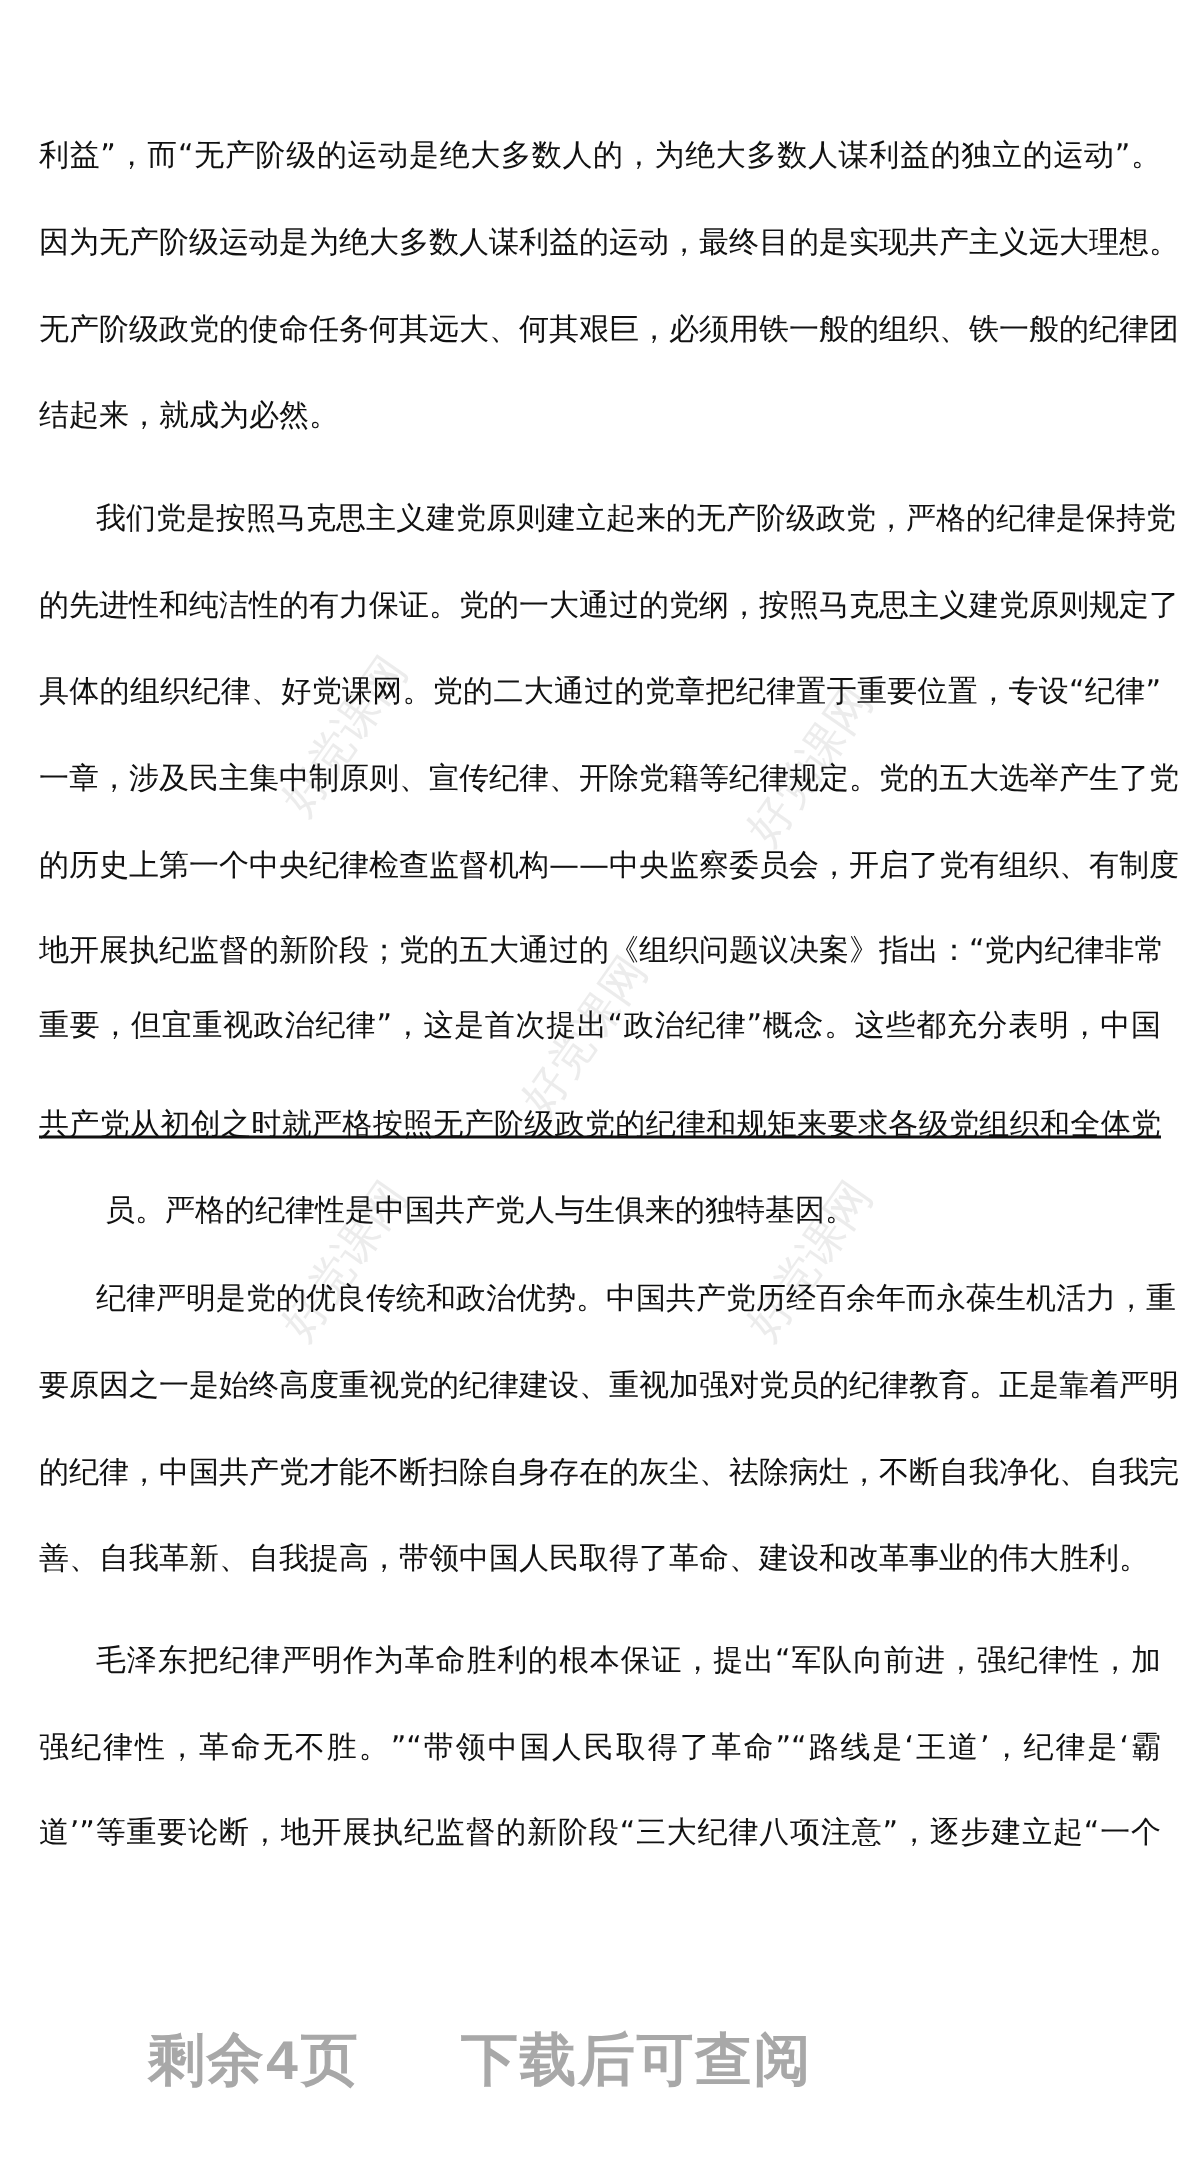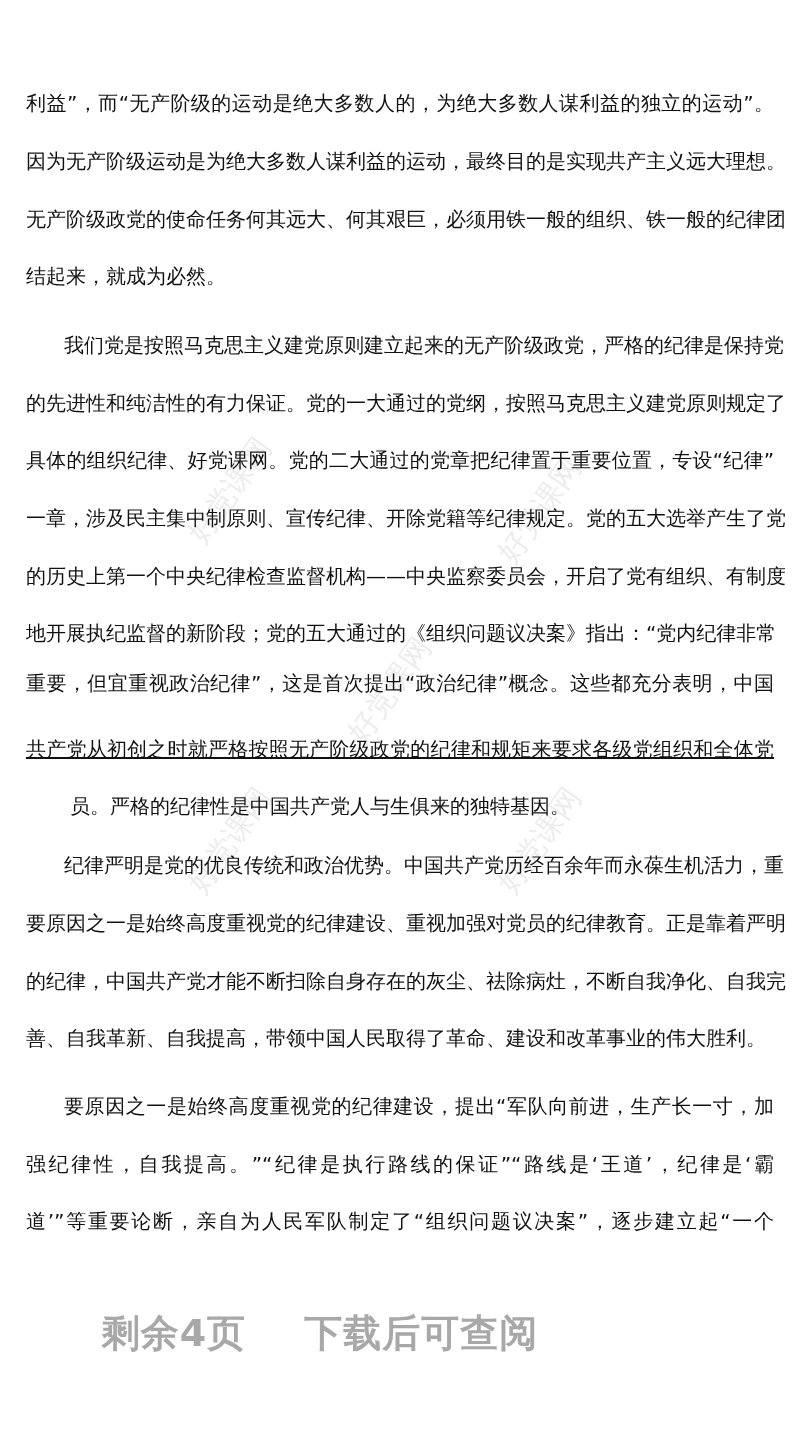--- a/index.html
+++ b/index.html
@@ -5,22 +5,22 @@
   html, body { margin: 0; padding: 0; background: #ffffff; }
   body { width: 800px; height: 1442px; position: relative; overflow: hidden;
          font-family: "DejaVu Sans", "Liberation Sans", sans-serif; color: #111; }
   .page { position: absolute; left: 0; top: 0; width: 800px; height: 1442px; }
   .line { position: absolute; left: 26px; width: 748px; font-size: 20px; line-height: 30px;
           white-space: nowrap; text-align: justify; text-align-last: justify; letter-spacing: 0px; }
   .line.last { text-align-last: left; }
   .line.indent { left: 64px; width: 710px; }
   .wm { position: absolute; font-size: 30px; color: rgba(200,200,200,0.35);
         transform: rotate(-55deg); transform-origin: center; white-space: nowrap; pointer-events: none; }
-  .footer { position: absolute; left: 0; width: 640px; top: 1308px; text-align: center;
-            font-size: 38px; font-weight: bold; color: #a8a8a8; letter-spacing: 1px; }
+  .footer { position: absolute; left: 0; width: 640px; top: 1348px; text-align: center;
+            font-size: 38px; font-weight: bold; color: #a8a8a8; letter-spacing: 1px; font-family: Liberation Mono, monospace; }
   .footer span { margin: 0 22px; }
 </style>
 </head>
 <body>
 
 <div class="page">
 
   <div class="wm" style="left:170px; top:470px;">好党课网</div>
   <div class="wm" style="left:480px; top:490px;">好党课网</div>
   <div class="wm" style="left:330px; top:670px;">好党课网</div>
@@ -47,22 +47,22 @@
   </div>
 
   <div>
     <div class="line indent" style="top:850px;">纪律严明是党的优良传统和政治优势。中国共产党历经百余年而永葆生机活力，重</div>
     <div class="line" style="top:908px;">要原因之一是始终高度重视党的纪律建设、重视加强对党员的纪律教育。正是靠着严明</div>
     <div class="line" style="top:966px;">的纪律，中国共产党才能不断扫除自身存在的灰尘、祛除病灶，不断自我净化、自我完</div>
     <div class="line last" style="top:1023px;">善、自我革新、自我提高，带领中国人民取得了革命、建设和改革事业的伟大胜利。</div>
   </div>
 
   <div>
-    <div class="line indent" style="top:1091px;">要原因之一是始终高度重视党的纪律建设，提出“军队向前进，生产长一寸，加</div>
-    <div class="line" style="top:1149px;">强纪律性，自我提高。”“纪律是执行路线的保证”“路线是‘王道’，纪律是‘霸</div>
-    <div class="line" style="top:1206px;">道’”等重要论断，亲自为人民军队制定了“组织问题议决案”，逐步建立起“一个</div>
+    <div class="line indent" style="top:1091px;">毛泽东把纪律严明作为革命胜利的根本保证，提出“军队向前进，强纪律性，加</div>
+    <div class="line" style="top:1149px;">强纪律性，革命无不胜。”“带领中国人民取得了革命”“路线是‘王道’，纪律是‘霸</div>
+    <div class="line" style="top:1206px;">道’”等重要论断，地开展执纪监督的新阶段“三大纪律八项注意”，逐步建立起“一个</div>
   </div>
 
   <div class="footer">
     <span>剩余4页</span>
     <span>下载后可查阅</span>
   </div>
 </div>
 
 </body></html>

